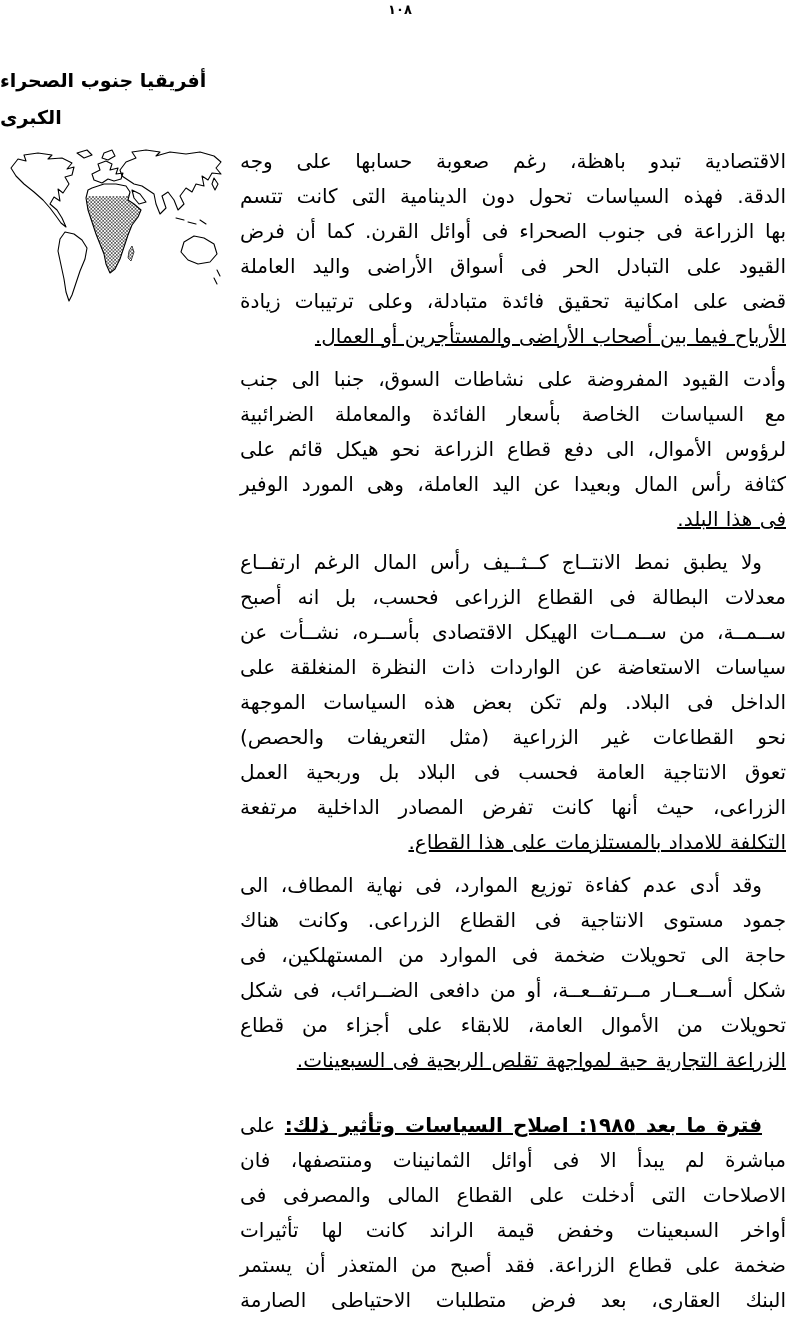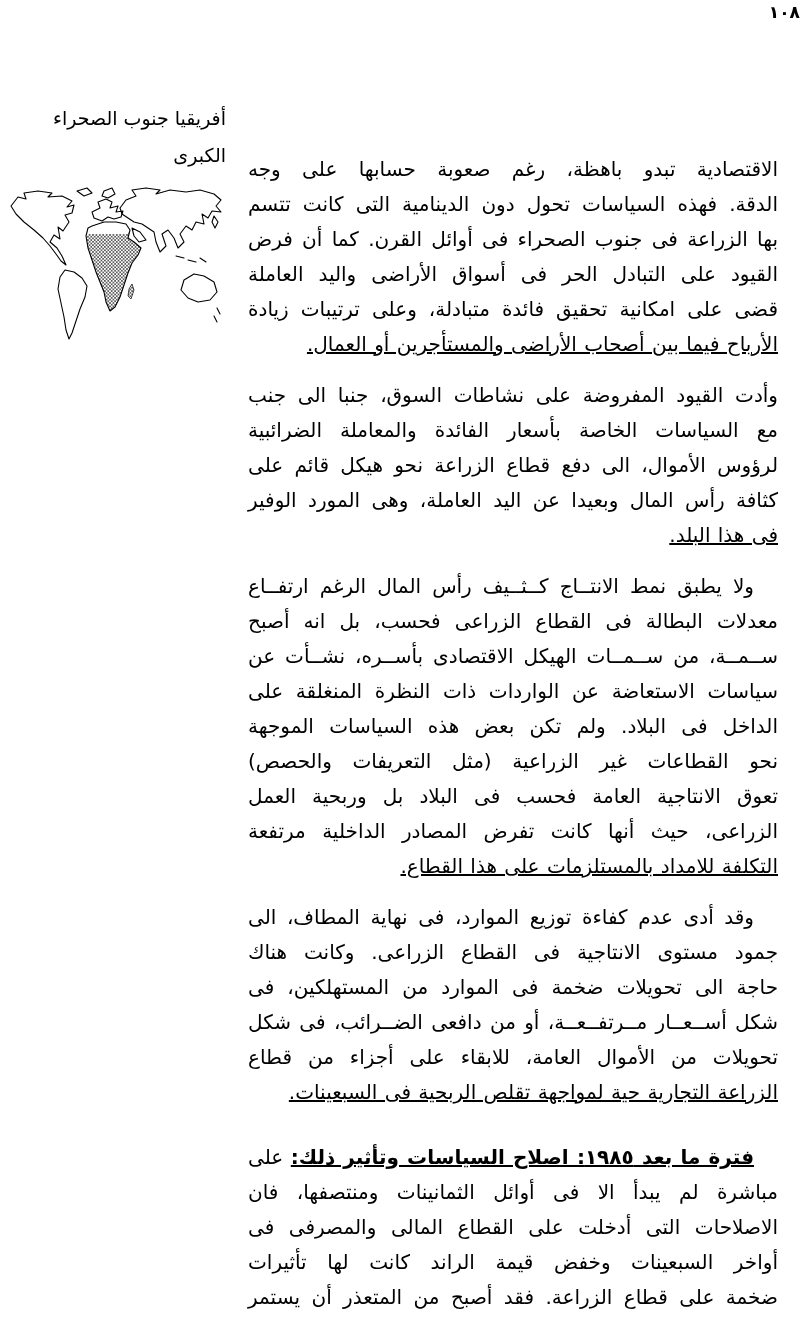--- a/index.html
+++ b/index.html
@@ -15,51 +15,51 @@
     height: 1323px;
     background: #ffffff;
     overflow: hidden;
     direction: rtl;
   }
   .page-number {
     position: absolute;
     top: 2px;
     left: 0;
     right: 0;
-    font-size: 17px;
+    text-align: center;
+    font-size: 13px;
     font-weight: bold;
     letter-spacing: 5px;
     direction: rtl;
   }
   .sidebar {
     position: absolute;
     left: 0;
     top: 64px;
     width: 226px;
   }
   .sidebar-heading {
-    text-align: right;
-    font-weight: normal;
+    text-align: left;
+    font-weight: bold;
     font-size: 19px;
     line-height: 32px;
     direction: rtl;
-    margin-top: 38px;
   }
   .sidebar-heading .h-line2 { margin-top: 5px; }
   .map-wrap { margin-top: 13px; }
   .map-wrap svg { display: block; }
   .text-column {
     position: absolute;
     top: 136px;
     right: 6px;
     width: 562px;
     direction: rtl;
     font-size: 20px;
   }
-  .para { margin: 16px; padding: 0; }
+  .para { margin: 8px; padding: 0; }
   .para.space-before { margin-top: 30px; }
   .line {
     line-height: 35px;
     text-align: justify;
     text-align-last: justify;
     word-spacing: 1px;
   }
   .line.endline { text-align-last: right; text-decoration: underline; }
   .line.indent { padding-right: 24px; }
   .line b { font-weight: bold; text-decoration: underline; }

